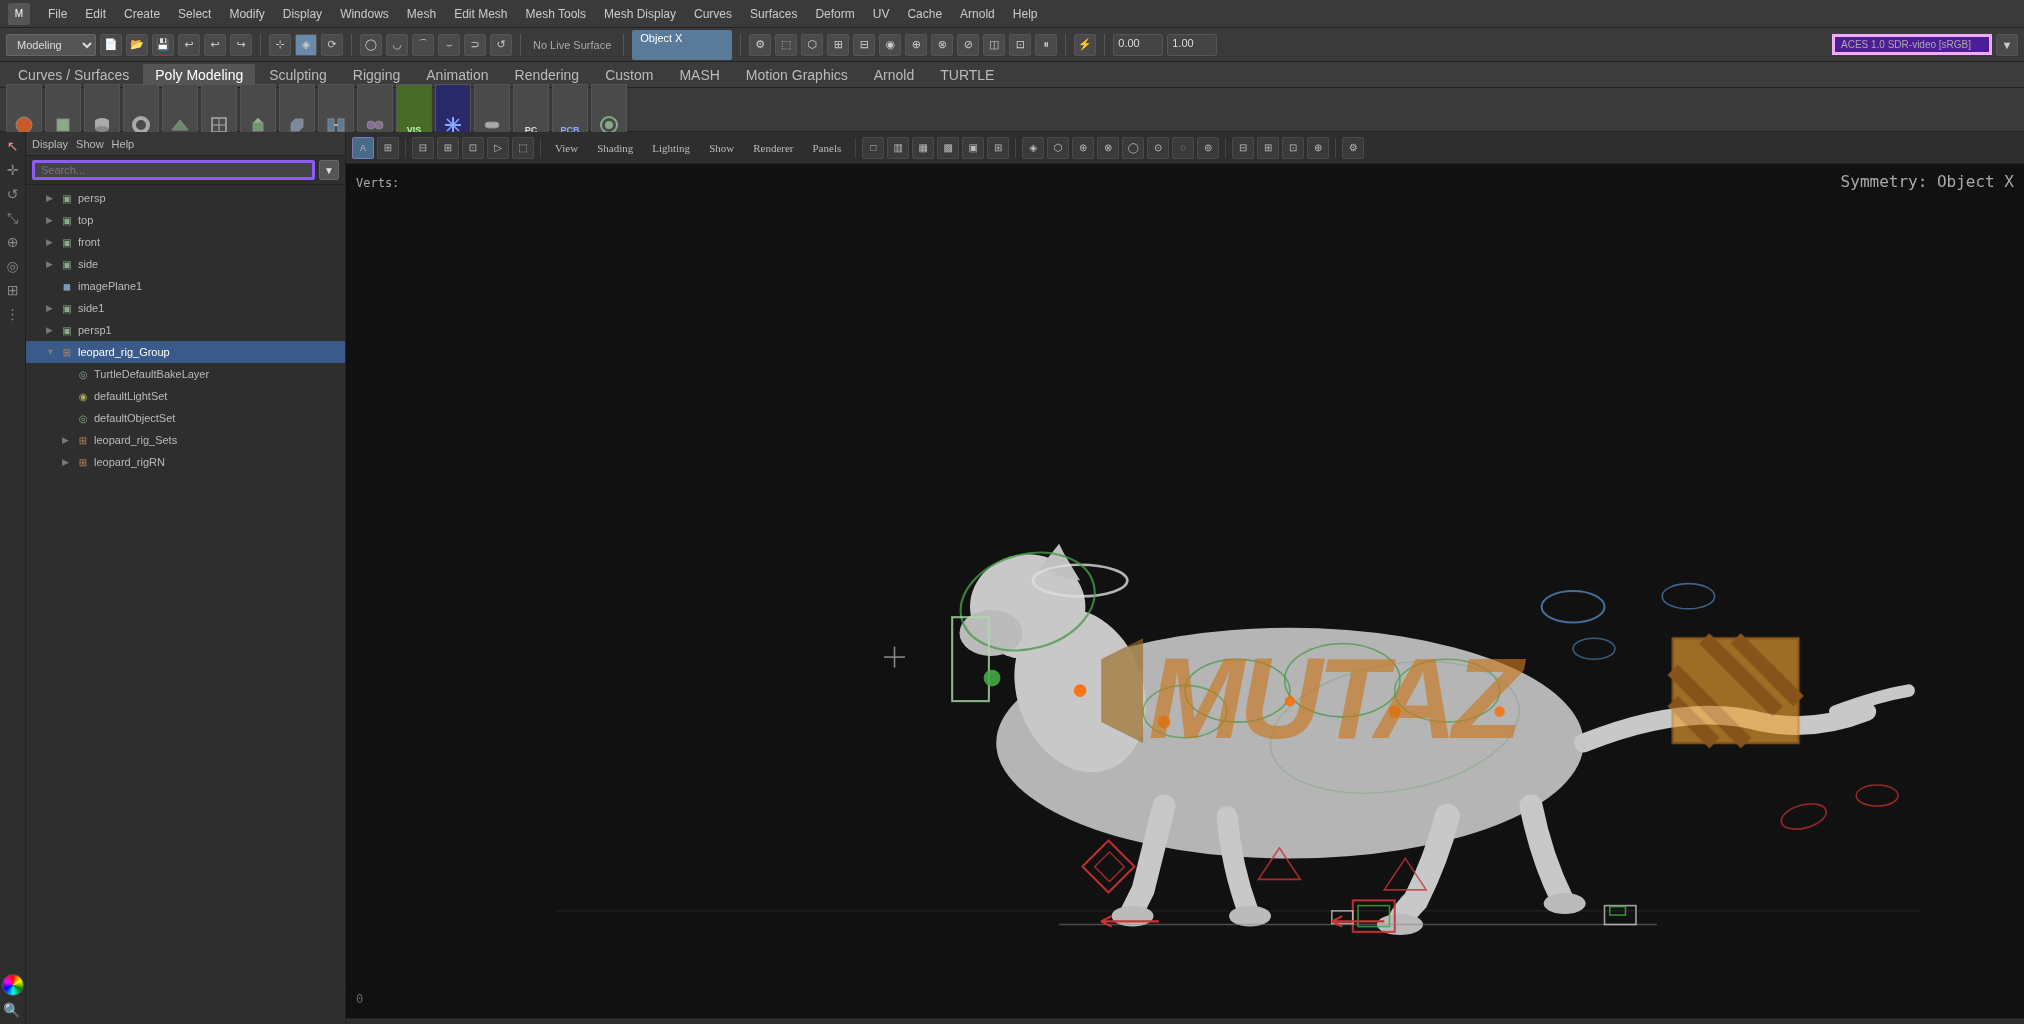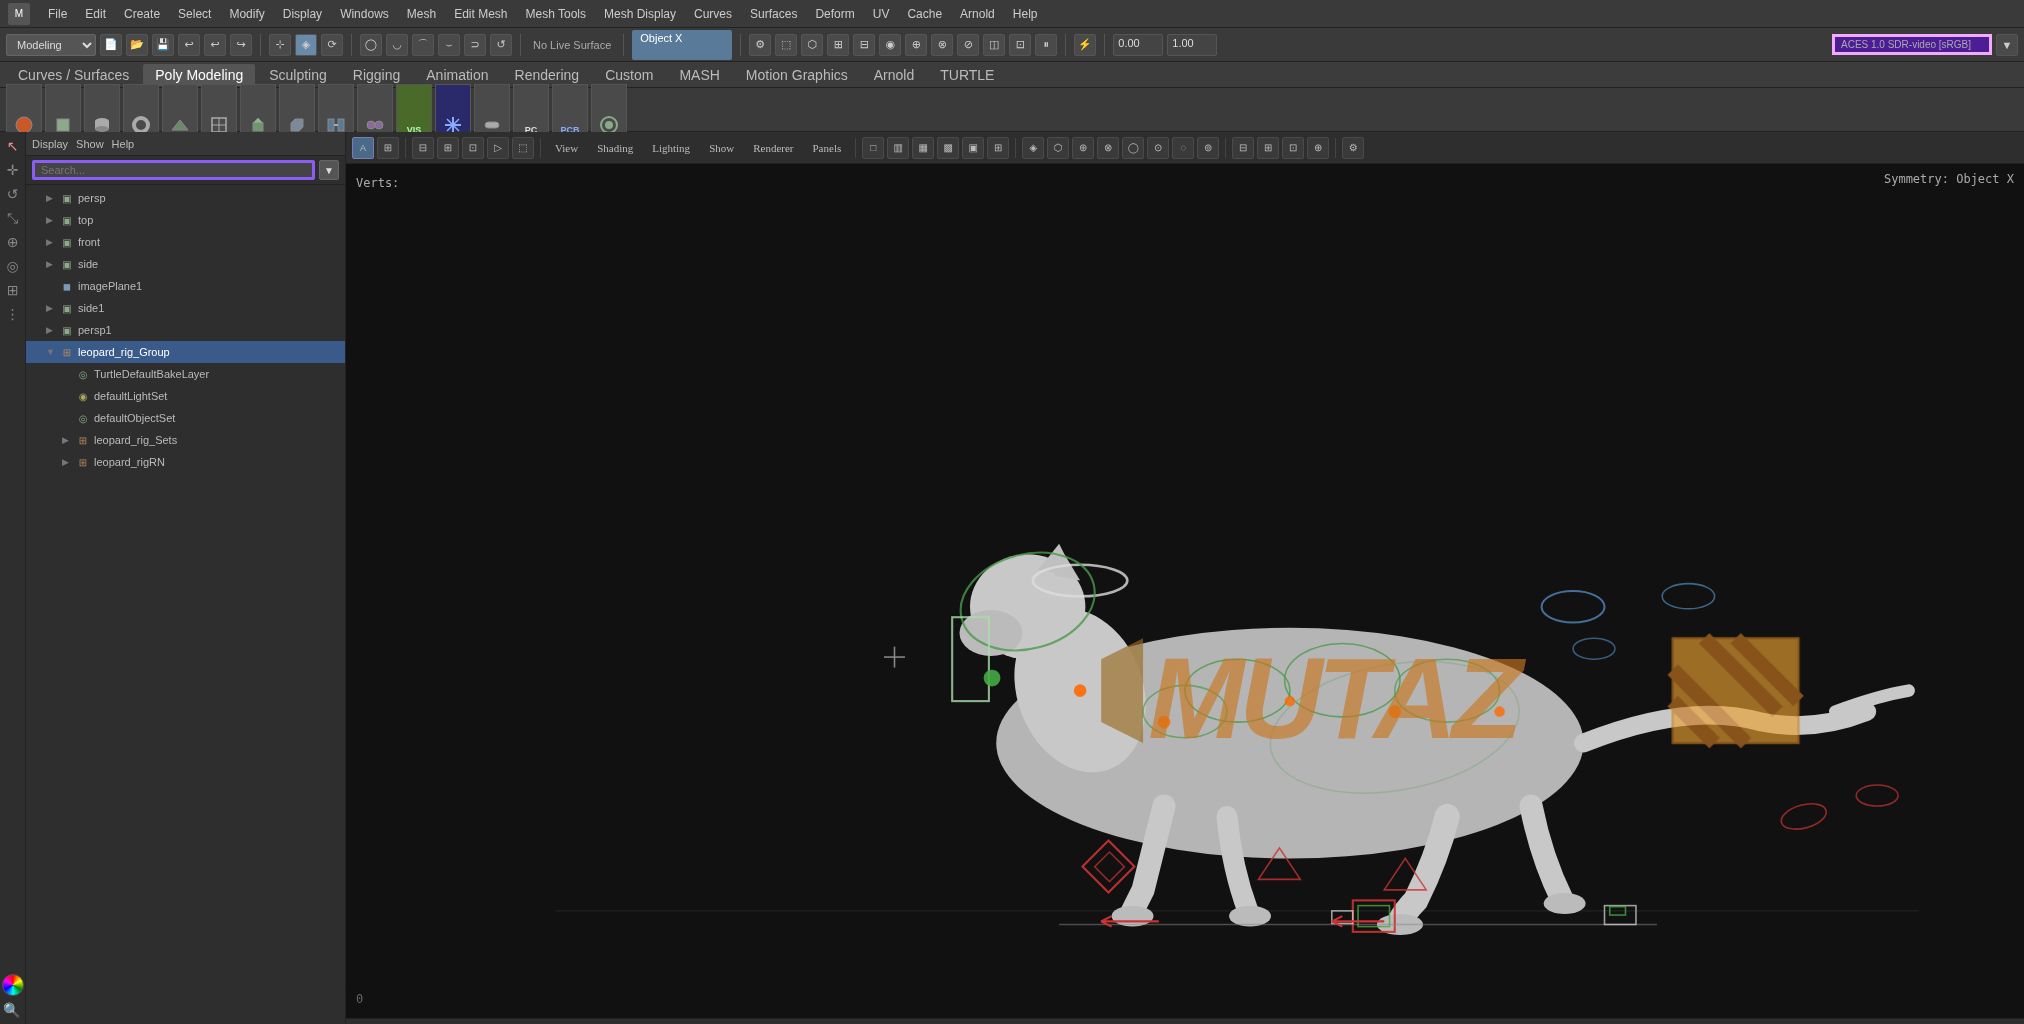--- a/index.html
+++ b/index.html
@@ -329,21 +329,21 @@
     .stat-label { color: #aaa; min-width: 50px; }
     .stat-val { color: #ccc; min-width: 60px; }
     .stat-zero { color: #666; }
 
     
     #symmetry-overlay {
       position: absolute;
       top: 8px;
       right: 10px;
       color: #aaa;
-      font-size: 12px;
+      font-size: 16px;
       font-family: monospace;
     }
 
     
     #viewport-3d {
       position: absolute;
       top: 0; left: 0; right: 0; bottom: 0;
     }
 
     

